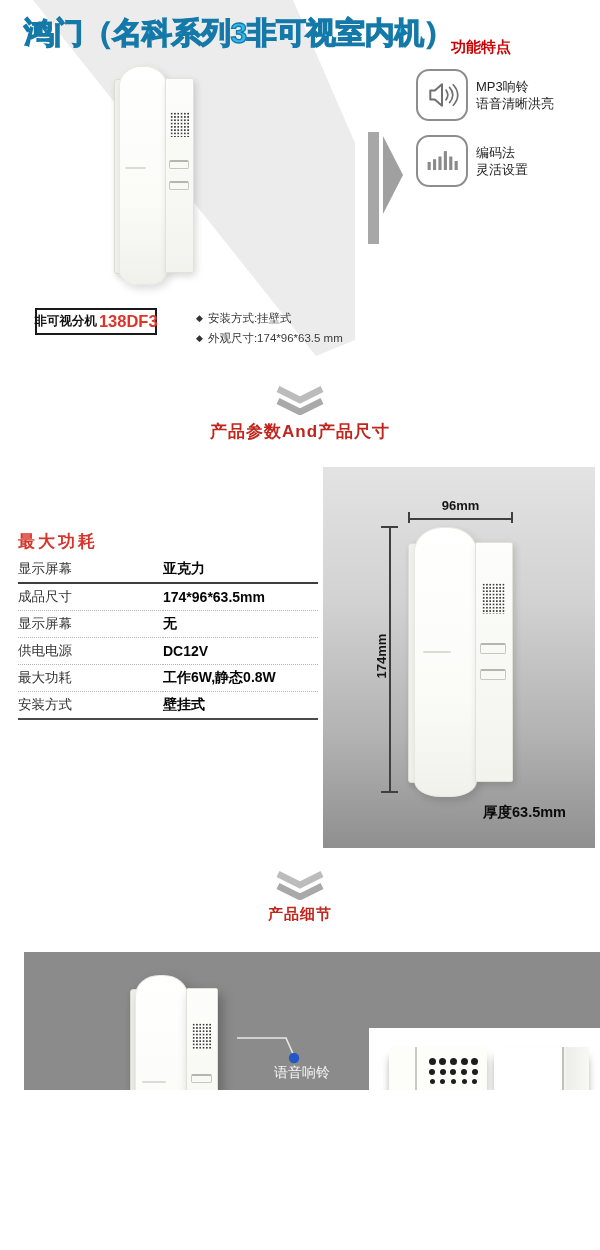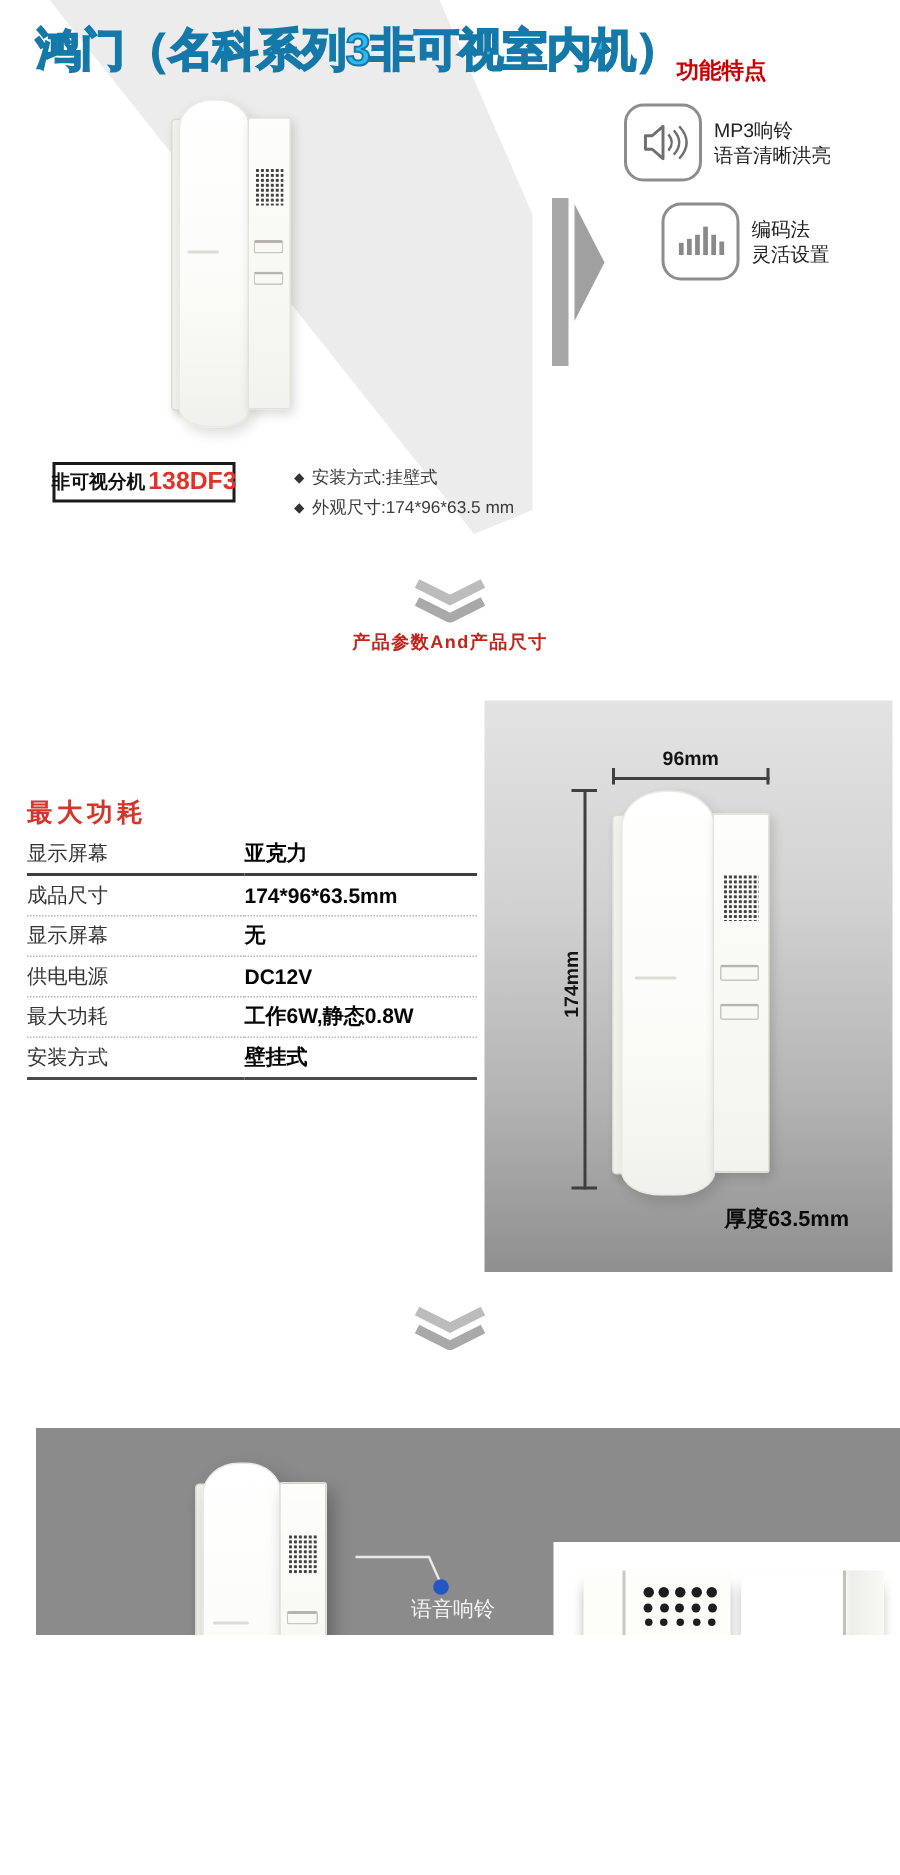--- a/index.html
+++ b/index.html
@@ -10,21 +10,21 @@
   
   #ribbon{left:0;top:0;}
 
   
   .page-title{left:24px;top:13px;font-size:30px;font-weight:800;color:#2fb9ec;
     -webkit-text-stroke:1.3px #1478a8;letter-spacing:-0.5px;white-space:nowrap;}
 
   
   .features-heading{left:451px;top:38px;font-size:15px;font-weight:bold;color:#c00;}
   .feature-item{left:416px;display:flex;gap:8px;}
-  .fi-1{top:69px;} .fi-2{top:135px;margin-left:25px;} .fi-3{top:199px;}
+  .fi-1{top:69px;} .fi-2{top:135px;} .fi-3{top:199px;}
   .icon-box{width:52px;height:52px;border:2.5px solid #8d8d8d;border-radius:13px;
     background:#fff;display:flex;align-items:center;justify-content:center;box-sizing:border-box;}
   .feature-text{height:52px;display:flex;flex-direction:column;justify-content:center;
     font-size:13px;color:#222;line-height:17px;white-space:nowrap;}
 
   
   .big-arrow-bar{left:368px;top:132px;width:11px;height:112px;background:#a7a7a7;}
   .big-arrow-head{left:383px;top:136px;width:0;height:0;border-top:39px solid transparent;
     border-bottom:39px solid transparent;border-left:20px solid #a0a0a0;}
 
@@ -58,21 +58,21 @@
     background:#fff;display:flex;align-items:center;justify-content:center;gap:2px;box-sizing:border-box;}
   .label-name{font-size:12.5px;font-weight:bold;color:#111;white-space:nowrap;}
   .label-model{font-size:16.5px;font-weight:bold;color:#e03328;white-space:nowrap;}
   .bullet-item{left:196px;display:flex;gap:5px;font-size:11.5px;color:#3a3a3a;white-space:nowrap;}
   .bi-1{top:311px;} .bi-2{top:331px;}
   .bullet-glyph{font-size:9px;color:#333;line-height:15px;}
 
   
   .chev{left:272px;}
   #chev1{top:385px;} #chev2{top:870px;}
-  .divider-title{left:0;top:420px;width:600px;text-align:center;font-size:12px;
+  .divider-title{left:0;top:420px;width:600px;text-align:center;font-size:17px;
     font-weight:800;color:#c1251c;letter-spacing:1px;}
   #divider2-title{top:905px;font-size:15px;}
 
   
   .specs-heading{left:18px;top:530px;font-size:17px;font-weight:bold;color:#d5352b;letter-spacing:3px;}
   .specs-table{left:18px;top:556px;width:300px;border-collapse:collapse;}
   .specs-table td{height:26px;padding:0;vertical-align:middle;}
   td.sp-label{width:145px;font-size:13.5px;color:#333;}
   td.sp-value{font-size:14px;font-weight:bold;color:#050505;}
   tr.solid-after td{border-bottom:2px solid #3e3e3e;}
@@ -246,20 +246,21 @@
       <div class="hs-speaker"></div>
       <div class="hs-btn hs-btn1"></div>
       <div class="hs-btn hs-btn2"></div>
     </div>
   </div>
 
   <svg id="chev2" class="abs chev" width="56" height="30">
     <polyline points="6,4 28,15 50,4" fill="none" stroke="#bcbcbc" stroke-width="6.5"></polyline>
     <polyline points="6,16 28,27 50,16" fill="none" stroke="#a9a9a9" stroke-width="6.5"></polyline>
   </svg>
+  <div class="abs divider-title" id="divider2-title">产品细节</div>
 
   <div class="abs details-panel">
     <svg width="600" height="298" style="position:absolute;left:0;top:0">
       <polyline points="85,86 134,86 142,104" transform="translate(128,0)" fill="none" stroke="#e9e9e9" stroke-width="1.6" opacity="0"></polyline>
       <polyline points="213,86 262,86 270,104" fill="none" stroke="#e9e9e9" stroke-width="1.6"></polyline>
       <circle cx="270" cy="106" r="5.2" fill="#2456c4"></circle>
       <polyline points="134,160 88,160 80,182" fill="none" stroke="#e9e9e9" stroke-width="1.6"></polyline>
       <circle cx="79" cy="184" r="5.2" fill="#2456c4"></circle>
     </svg>
     <div class="callout-label" id="callout-speaker-label">语音响铃</div>

